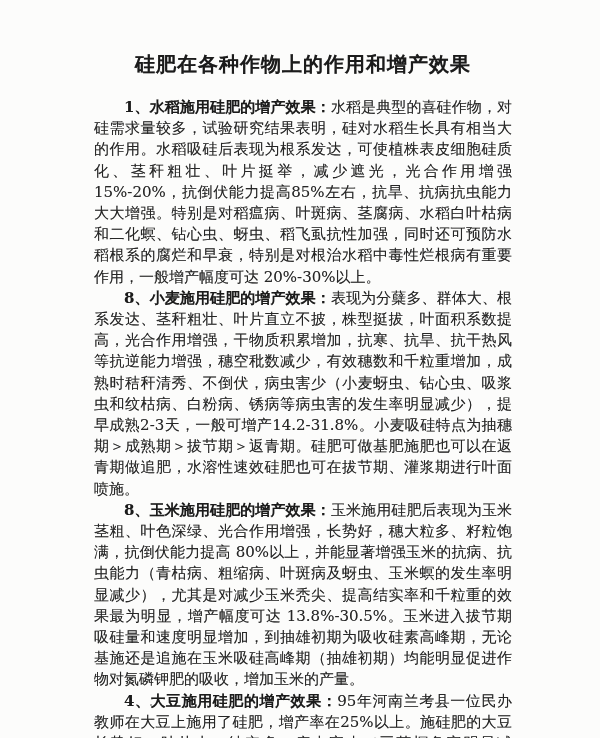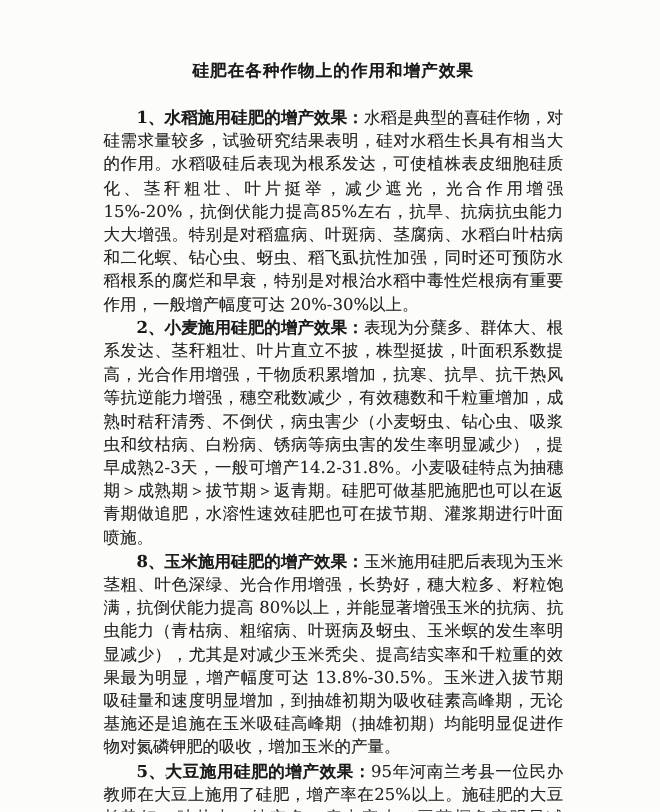--- a/index.html
+++ b/index.html
@@ -12,21 +12,21 @@
     width: 600px;
     height: 738px;
     margin: 0 auto;
     background: #fcfcfb;
     overflow: hidden;
     font-family: "DejaVu Serif", "Liberation Serif", serif;
     color: #222;
   }
   .doc-title {
     margin: 52px 88px 0 94px;
-    font-size: 15px;
+    font-size: 20px;
     line-height: 24px;
     font-weight: bold;
     text-align: center;
     letter-spacing: 1px;
     color: #1b1b1b;
     text-shadow: 0 0 0.5px rgba(0,0,0,0.45);
   }
   .doc-body {
     margin: 21px 88px 0 94px;
     font-size: 15px;
@@ -58,23 +58,23 @@
 </head>
 <body>
 
 <div class="page">
   <h1 class="doc-title">硅肥在各种作物上的作用和增产效果</h1>
 
   <div class="doc-body">
 
     <p class="para"><span class="lead">1、水稻施用硅肥的增产效果：</span><span>水稻是典型的喜硅作物，对硅需求量较多，试验研究结果表明，硅对水稻生长具有相当大的作用。水稻吸硅后表现为根系发达，可使植株表皮细胞硅质化、茎秆粗壮、叶片挺举，减少遮光，光合作用增强15%-20%，抗倒伏能力提高85%左右，抗旱、抗病抗虫能力大大增强。特别是对稻瘟病、叶斑病、茎腐病、水稻白叶枯病和二化螟、钻心虫、蚜虫、稻飞虱抗性加强，同时还可预防水稻根系的腐烂和早衰，特别是对根治水稻中毒性烂根病有重要作用，一般增产幅度可达 20%-30%以上。</span></p>
 
-    <p class="para"><span class="lead">2、小麦施用硅肥的增产效果：</span><span>表现为分蘖多、群体大、根系发达、茎秆粗壮、叶片直立不披，株型挺拔，叶面积系数提高，光合作用增强，干物质积累增加，抗寒、抗旱、抗干热风等抗逆能力增强，穗空秕数减少，有效穗数和千粒重增加，成熟时秸秆清秀、不倒伏，病虫害少（小麦蚜虫、钻心虫、吸浆虫和纹枯病、白粉病、锈病等病虫害的发生率明显减少），提早成熟2-3天，一般可增产14.2-31.8%。小麦吸硅特点为抽穗期＞成熟期＞拔节期＞返青期。硅肥可做基肥施肥也可以在返青期做追肥，水溶性速效硅肥也可在拔节期、灌浆期进行叶面喷施。</span></p>
+    <p class="para"><span class="lead">8、小麦施用硅肥的增产效果：</span><span>表现为分蘖多、群体大、根系发达、茎秆粗壮、叶片直立不披，株型挺拔，叶面积系数提高，光合作用增强，干物质积累增加，抗寒、抗旱、抗干热风等抗逆能力增强，穗空秕数减少，有效穗数和千粒重增加，成熟时秸秆清秀、不倒伏，病虫害少（小麦蚜虫、钻心虫、吸浆虫和纹枯病、白粉病、锈病等病虫害的发生率明显减少），提早成熟2-3天，一般可增产14.2-31.8%。小麦吸硅特点为抽穗期＞成熟期＞拔节期＞返青期。硅肥可做基肥施肥也可以在返青期做追肥，水溶性速效硅肥也可在拔节期、灌浆期进行叶面喷施。</span></p>
 
     <p class="para"><span class="lead">8、玉米施用硅肥的增产效果：</span><span>玉米施用硅肥后表现为玉米茎粗、叶色深绿、光合作用增强，长势好，穗大粒多、籽粒饱满，抗倒伏能力提高 80%以上，并能显著增强玉米的抗病、抗虫能力（青枯病、粗缩病、叶斑病及蚜虫、玉米螟的发生率明显减少），尤其是对减少玉米秃尖、提高结实率和千粒重的效果最为明显，增产幅度可达 13.8%-30.5%。玉米进入拔节期吸硅量和速度明显增加，到抽雄初期为吸收硅素高峰期，无论基施还是追施在玉米吸硅高峰期（抽雄初期）均能明显促进作物对氮磷钾肥的吸收，增加玉米的产量。</span></p>
 
 
-    <p class="para"><span class="lead">5、大豆施用硅肥的增产效果：</span><span>95年河南兰考县一位民办教师在大豆上施用了硅肥，增产率在25%以上。施硅肥的大豆长势好、叶片大、结实多、病虫害少（豆荚螟危害明显减少），收获前许多农民看到后，以为施硅肥的大豆是什么新</span></p>
+    <p class="para"><span class="lead">4、大豆施用硅肥的增产效果：</span><span>95年河南兰考县一位民办教师在大豆上施用了硅肥，增产率在25%以上。施硅肥的大豆长势好、叶片大、结实多、病虫害少（豆荚螟危害明显减少），收获前许多农民看到后，以为施硅肥的大豆是什么新</span></p>
 
   </div>
 
   <div class="speck"></div>
 </div>
 
 </body></html>

